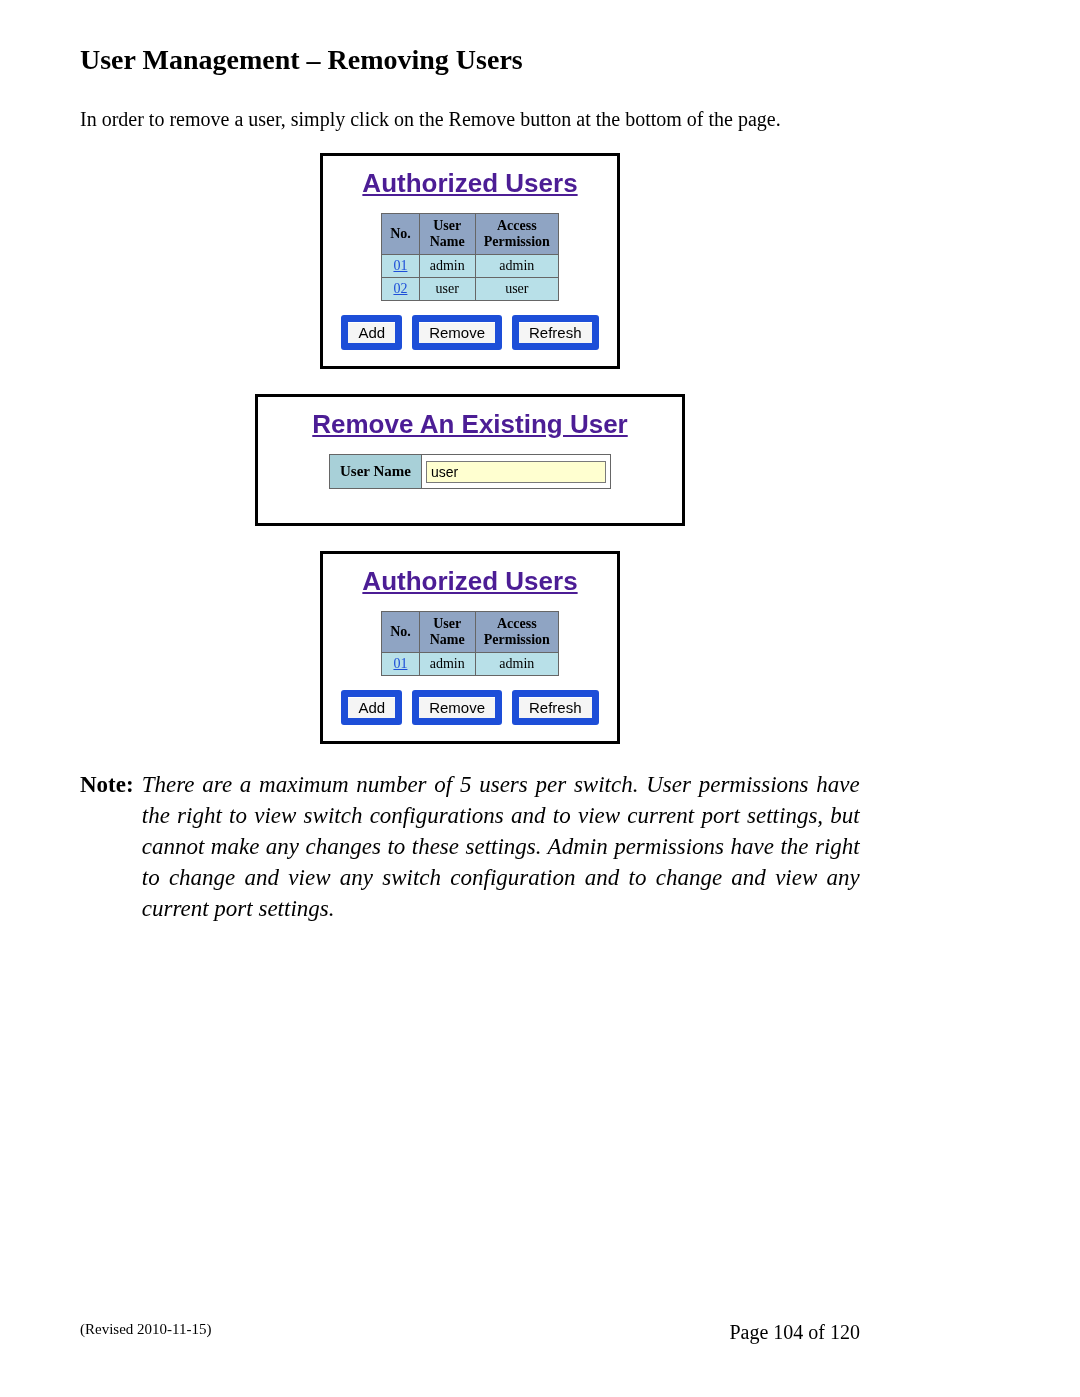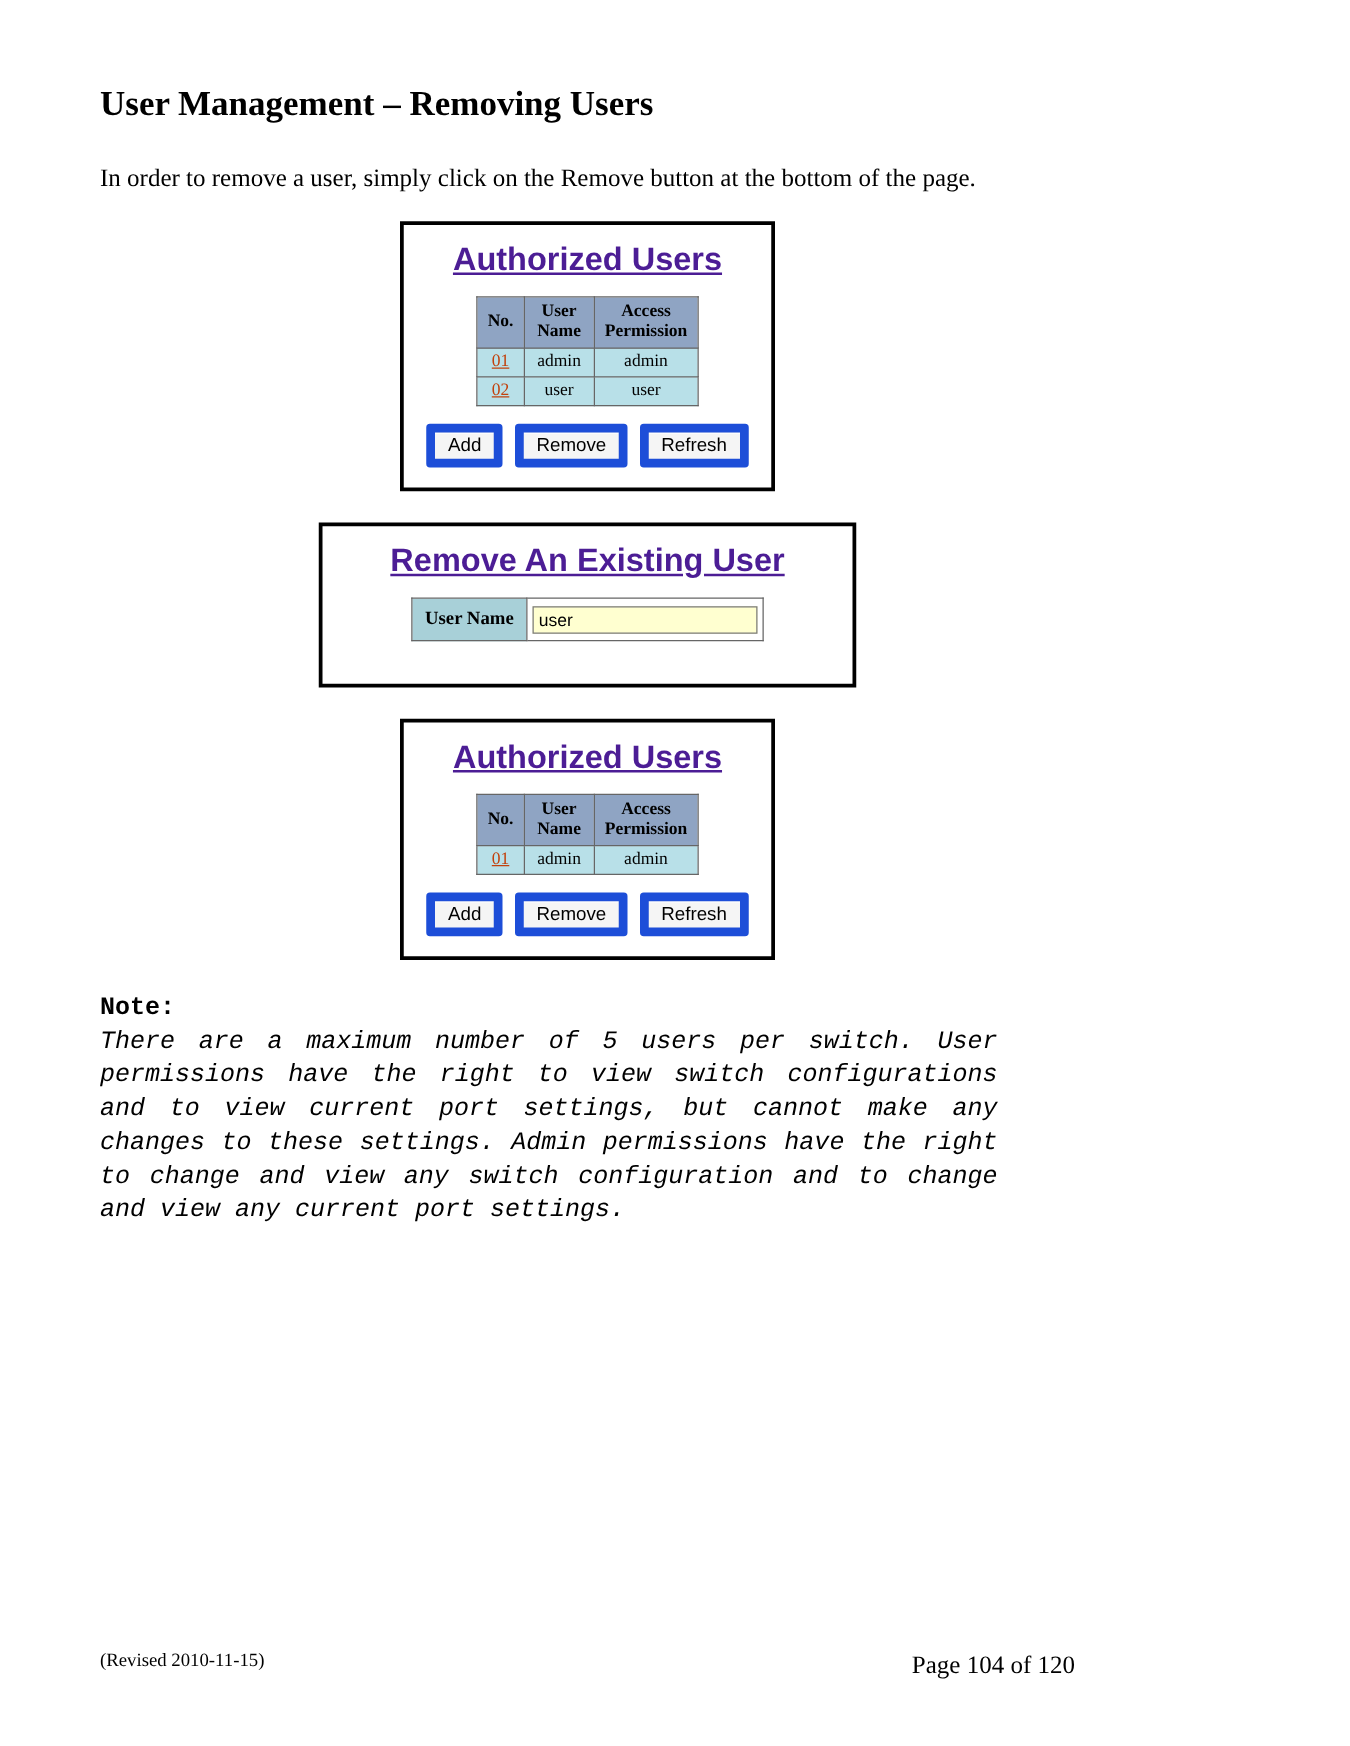--- a/index.html
+++ b/index.html
@@ -5,21 +5,21 @@
   body {
     margin: 0;
     padding: 0;
     background: #fff;
     font-family: "Times New Roman", Times, serif;
     color: #000;
   }
   .page {
     width: 940px;
     min-height: 1397px;
-    padding: 68px 80px 40px 80px;
+    padding: 44px 80px 40px 80px;
     box-sizing: border-box;
     position: relative;
   }
   h1.page-title {
     font-size: 28px;
     font-weight: bold;
     margin: 0 0 30px 0;
   }
   p.body-text {
     font-size: 20px;
@@ -63,21 +63,21 @@
     color: #000;
   }
   table.user-table td {
     background: #b8e0e8;
     border: 1px solid #666;
     font-size: 14px;
     padding: 3px 10px;
     text-align: center;
   }
   table.user-table td.link {
-    color: #c2410c;
+    color: #1d4ed8;
     text-decoration: underline;
   }
 
   .btn-row {
     text-align: center;
   }
   .btn {
     display: inline-block;
     font-family: Arial, sans-serif;
     font-size: 15px;
@@ -110,23 +110,22 @@
     width: 180px;
     background: #ffffd0;
     border: 1px solid #7a7a7a;
     font-family: Arial, sans-serif;
     font-size: 14px;
     padding: 2px 4px;
     box-sizing: border-box;
   }
 
   .note-block {
-    font-size: 20px;
+    font-size: 23px;
     line-height: 1.35;
-    font-family: Liberation Mono, monospace;
   }
   .note-label {
     font-weight: bold;
     display: inline-block;
     width: 56px;
     vertical-align: top;
   }
   .note-text {
     font-style: italic;
     display: inline-block;

